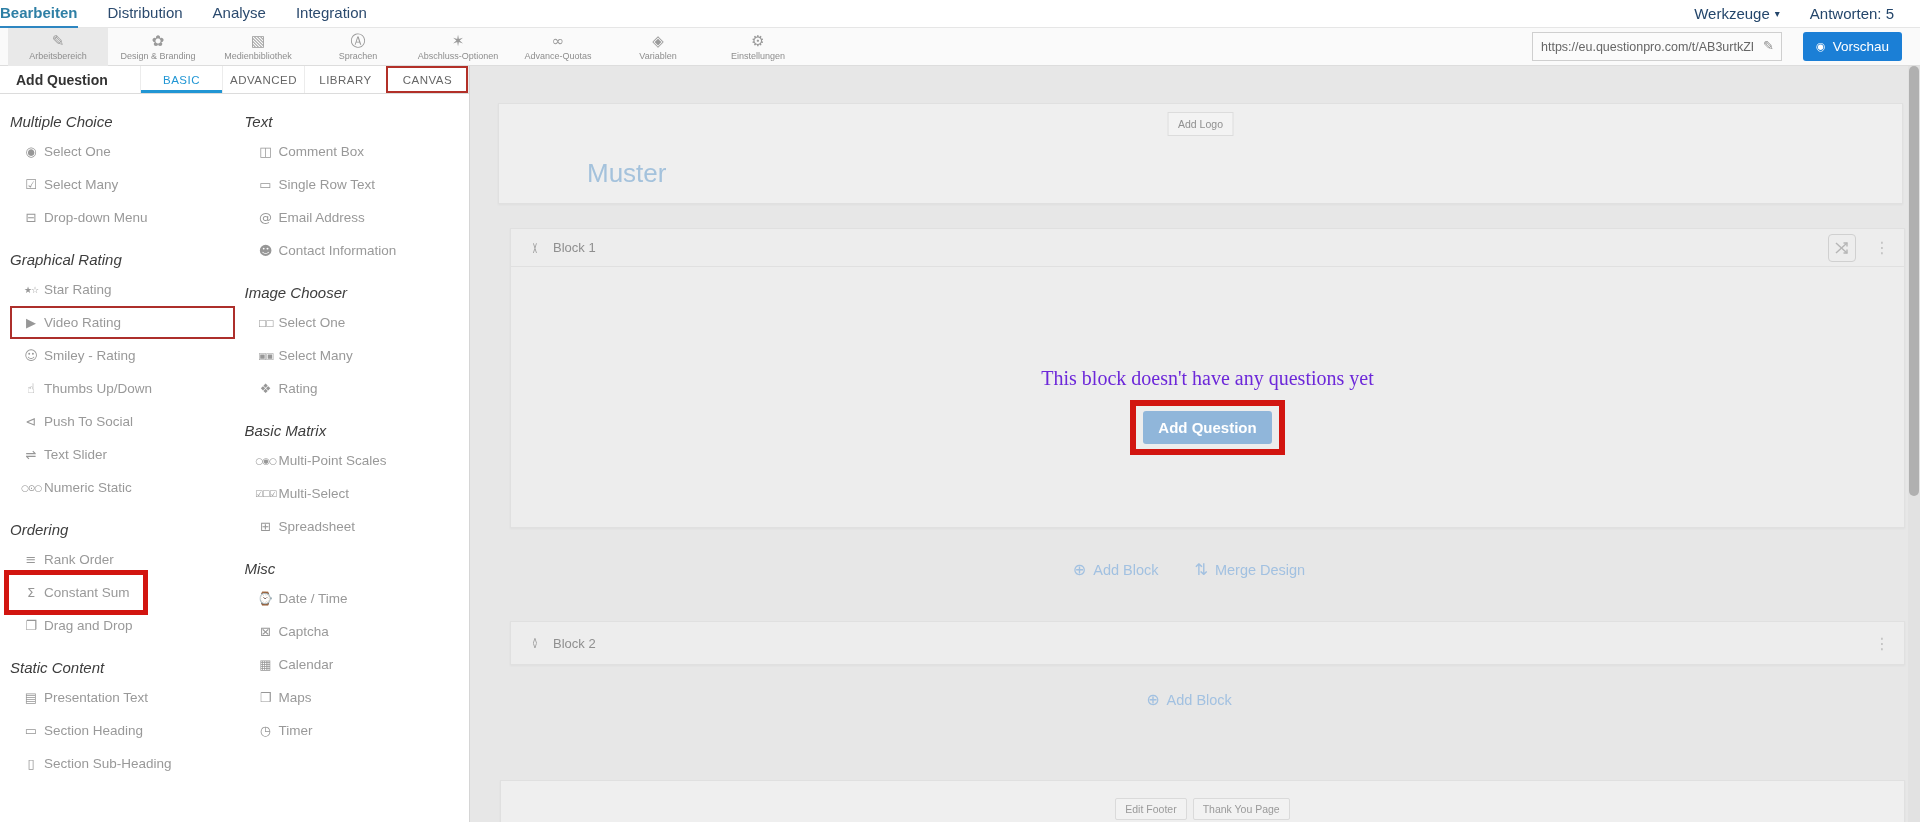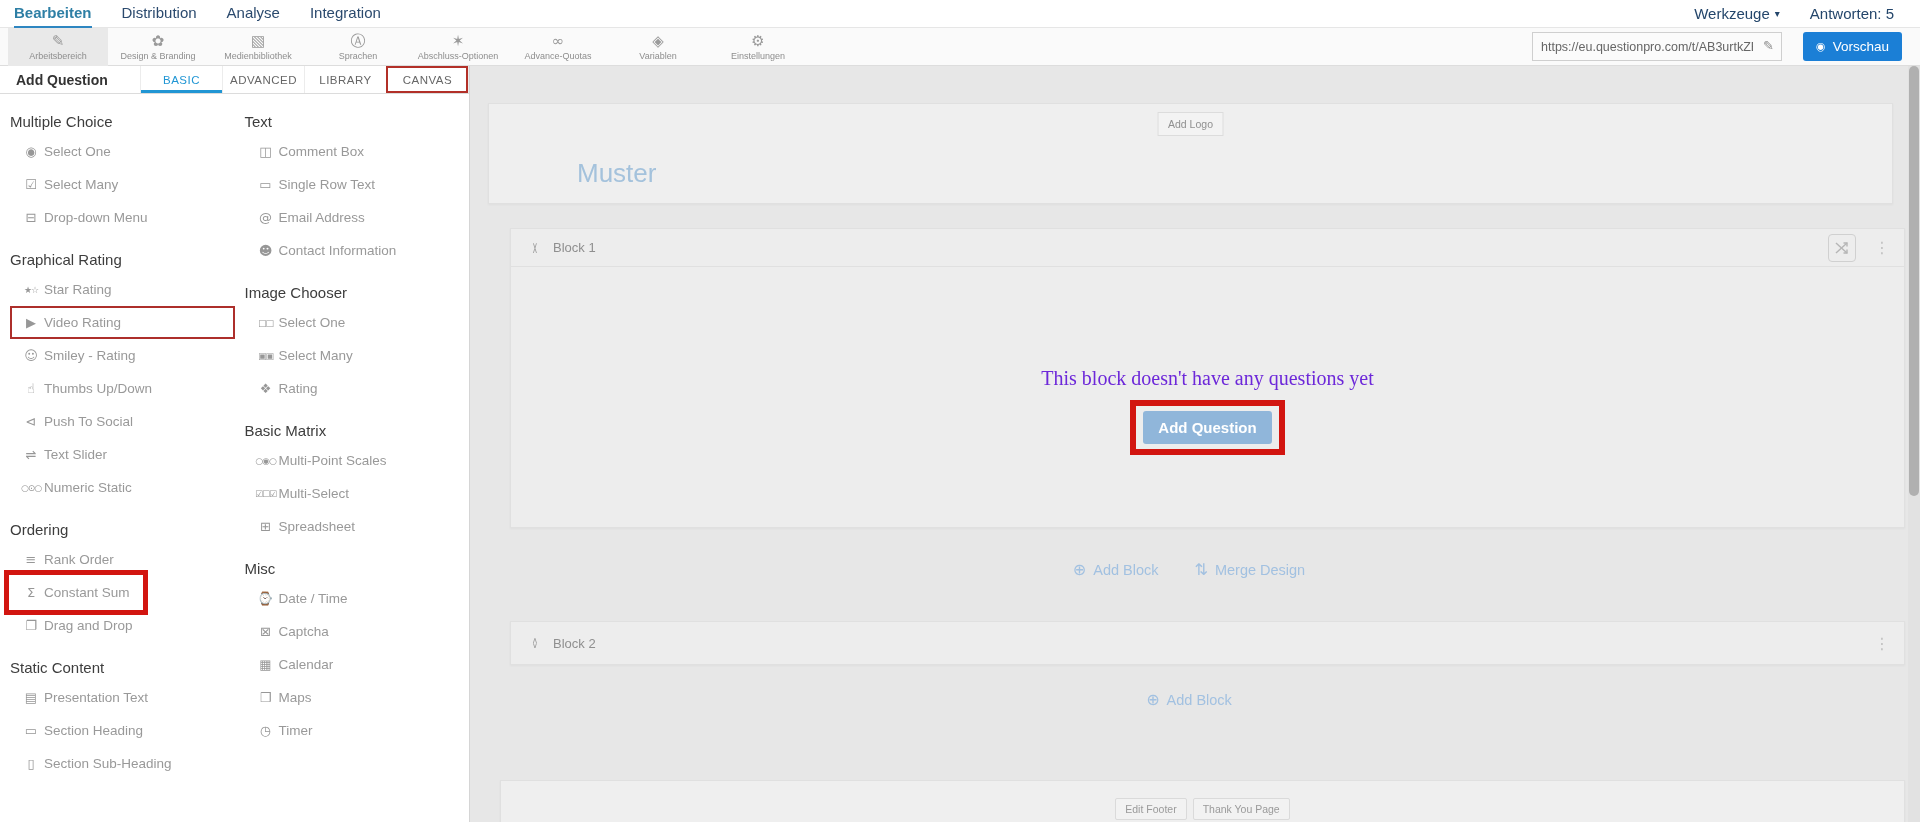--- a/index.html
+++ b/index.html
@@ -3,21 +3,21 @@
 <meta charset="utf-8">
 <style>
   * { margin:0; padding:0; box-sizing:border-box; }
   html,body { width:1920px; height:822px; overflow:hidden; background:#fff;
               font-family:"Liberation Sans","DejaVu Sans",sans-serif; }
   .glyph { font-family:"DejaVu Sans",sans-serif; }
 
   
   #topnav { position:absolute; left:0; top:0; width:1920px; height:28px; background:#fff;
             border-bottom:1px solid #e6e6e6; display:flex; align-items:center; }
-  #nav-left { display:flex; gap:30px; padding-left:14px; }
+  #nav-left { display:flex; gap:30px; }
   .nav-item { font-size:15px; color:#2b4a6e; height:28px; line-height:26px; cursor:pointer; }
   .nav-item.active { color:#2e7fa5; border-bottom:2px solid #2e86c1; font-weight:bold; }
   #nav-right { margin-left:auto; display:flex; gap:30px; padding-right:26px; align-items:flex-start; }
   .nav-right-item { font-size:15px; color:#24466b; display:flex; align-items:center; gap:5px; }
   .caret { font-size:10px; color:#24466b; }
 
   
   #toolbar { position:absolute; left:0; top:28px; width:1920px; height:38px; background:#fafafa;
              border-bottom:1px solid #dddddd; }
   #toolbar-items { position:absolute; left:8px; top:0; display:flex; height:38px; }
@@ -42,37 +42,37 @@
   #panel-title { width:104px; padding-left:16px; font-size:14px; font-weight:bold; color:#333;
                  line-height:28px; white-space:nowrap; }
   .tab { width:82px; text-align:center; font-size:11.5px; letter-spacing:.5px; color:#666;
          line-height:28px; border-left:1px solid #ececec; cursor:pointer; }
   .tab.active { color:#2196d4; box-shadow:inset 0 -3px 0 #2196d4; }
   .tab.hl-thin { outline:2px solid #b23028; outline-offset:-2px; }
   #tab-close { width:41px; text-align:center; line-height:28px; font-size:11px; color:#555;
                border-left:1px solid #ececec; cursor:pointer; }
   #panel-columns { display:flex; padding:2px 0 0 10px; gap:10px; }
   .col { width:225px; }
-  .sec-heading { font-size:15px; color:#3d3d3d; margin:17px 0 5px 0; }
+  .sec-heading { font-size:15px; color:#3d3d3d; margin:17px 0 5px 0;font-style:italic; }
   .qrow { height:33px; display:flex; align-items:center; padding-left:8px; cursor:pointer; }
   .qrow .icon { width:26px; flex-shrink:0; text-align:center; color:#979797; font-size:13px;
                 font-family:"DejaVu Sans",sans-serif; }
   .qrow .icon.small { font-size:9px; letter-spacing:-1px; }
   .qrow .row-label { font-size:13.5px; color:#999; white-space:nowrap; }
   .qrow.hl-thin { outline:2px solid #ad2f2b; outline-offset:-2px; }
   .qrow.hl-thick { outline:5px solid #d21510; outline-offset:1px; width:132px; }
 
   
   #canvas { position:absolute; left:470px; top:66px; width:1450px; height:756px; background:#e7e7e7; }
   #scroll-track { position:absolute; right:0; top:0; width:12px; height:756px; background:#e2e2e2; }
   #scroll-thumb { position:absolute; right:1px; top:0; width:10px; height:430px; background:#b0b0b0;
                   border-radius:5px; cursor:pointer; }
   .card { position:absolute; background:#efefef; border:1px solid #e0e0e0;
           box-shadow:0 1px 2px rgba(0,0,0,.04); }
-  #header-card { left:18px; top:37px; width:1405px; height:101px; }
+  #header-card { left:28px; top:37px; width:1405px; height:101px; }
   #add-logo-btn { position:absolute; left:50%; transform:translateX(-50%); top:8px;
                   padding:5px 10px; font-size:10.5px; color:#909090; background:#f3f3f3;
                   border:1px solid #dcdcdc; cursor:pointer; }
   #survey-title { position:absolute; left:88px; top:54px; font-size:26px; color:#a4c2dc; cursor:text; }
 
   .block-card { background:#ededed; }
   #block1-card { left:40px; top:162px; width:1395px; height:300px; }
   .block-header { height:38px; border-bottom:1px solid #e0e0e0; display:flex; align-items:center;
                   padding:0 14px 0 16px; }
   .chev { display:flex; flex-direction:column; align-items:center; font-size:8px; line-height:5px;

